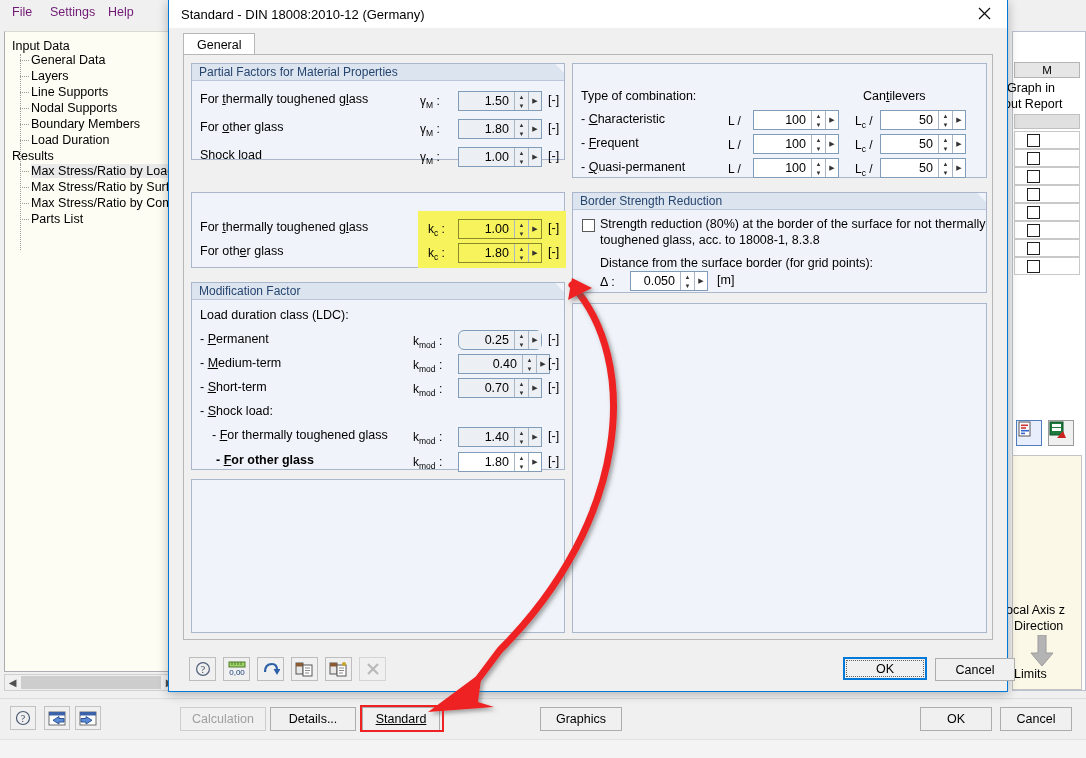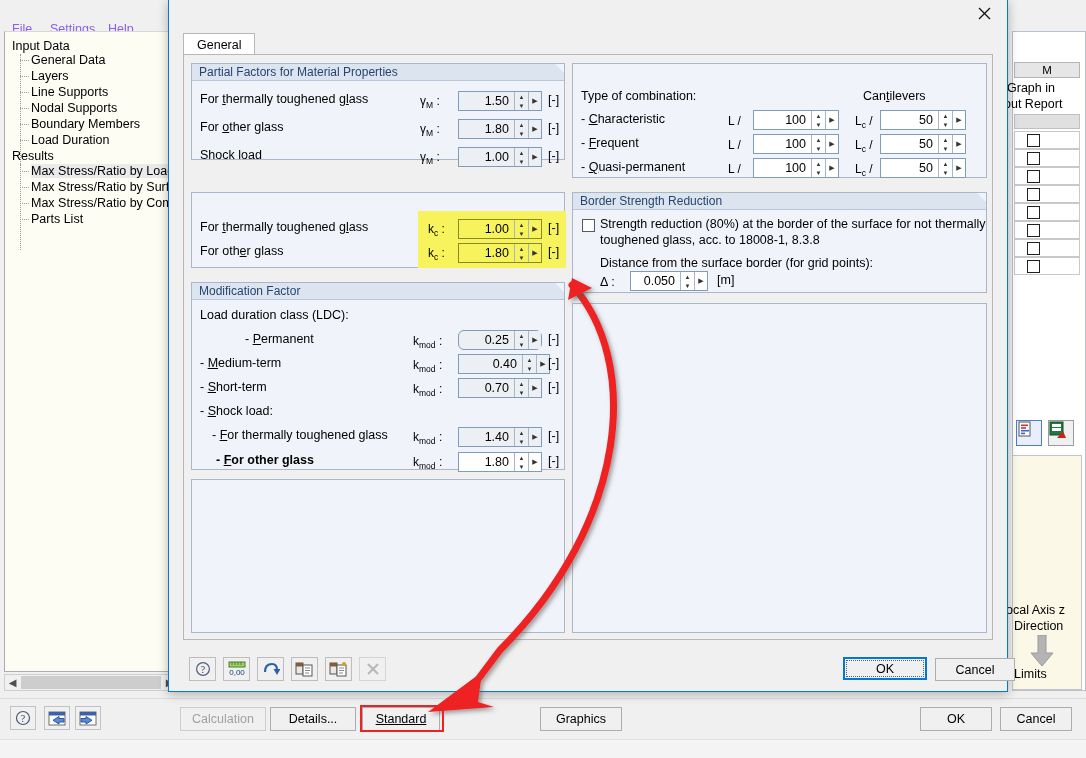--- a/index.html
+++ b/index.html
@@ -11,21 +11,21 @@
     font-size: 12.5px;
     color: #000;
     background: #fff;
   }
   #root { position: relative; width: 1086px; height: 758px; background: #f4f4f4; }
 
   
   .mainwin { position: absolute; inset: 0; background: #f0f0f0; }
 
   .menubar { position: absolute; left:0; top:0; width: 1086px; height: 24px; background:#f0f0f0; }
-  .menuitem { position:absolute; top:21px; font-size:12.5px; color:#8b5cf6; padding:1px 6px; }
+  .menuitem { position:absolute; top:4px; font-size:12.5px; color:#701a75; padding:1px 6px; }
 
   .treepanel {
     position: absolute; left: 4px; top: 31px; width: 174px; height: 641px;
     background: #fdfdf4; border: 1px solid #8severity;
     border: 1px solid #abadb3; border-top-color:#d9d9d4;
     overflow: hidden;
   }
   .tree-root { position:absolute; left:7px; font-size:12.5px; white-space:nowrap; color:#000; }
   .tree-child { position:absolute; left:26px; font-size:12.5px; white-space:nowrap; color:#000; }
   .tree-child.sel { background:#eaeaea; }
@@ -305,20 +305,23 @@
       </div>
       <div class="wbtn" style="left:1000px; top:8px; width:72px;">
         <span>Cancel</span>
       </div>
     </div>
     <div class="statusbar"></div>
   </div>
 
   <div class="dialog">
 
+    <div class="dlg-title">
+      <div class="dlg-title-text">Standard - DIN 18008:2010-12 (Germany)</div>
+    </div>
     <div class="dlg-close">
       <svg width="13" height="13" viewBox="0 0 13 13">
         <line x1="1" y1="1" x2="12" y2="12" stroke="#111" stroke-width="1.3"></line>
         <line x1="12" y1="1" x2="1" y2="12" stroke="#111" stroke-width="1.3"></line>
       </svg>
     </div>
 
     <div class="tabstrip">
       <div class="tab">
         <span>General</span>
@@ -393,21 +396,21 @@
             </div>
           <div class="spin-right">▶</div>
         </div>
         <div class="unit" style="left:356px; top:52px;">[-]</div>
       </div>
 
       <div class="grp" style="left:7px; top:227px; width:374px; height:188px;">
         <div class="grp-hdr">Modification Factor</div>
         <div class="lbl" style="left:8px; top:25px;">Load duration class (LDC):</div>
 
-        <div class="lbl" style="left:8px; top:49px;margin-left:45px;">- <u>P</u>ermanent</div>
+        <div class="lbl" style="left:8px; top:49px;">- <u>P</u>ermanent</div>
         <div class="sym" style="left:221px; top:51px;">k<sub>mod</sub> :</div>
         <div class="spin" style="left:266px; top:47px; width:84px;border-radius:6px;">
           <div class="spin-val">0.25</div>
           <div class="spin-ud">
               <div>▲</div>
               <div>▼</div>
             </div>
           <div class="spin-right">▶</div>
         </div>
         <div class="unit" style="left:356px; top:49px;">[-]</div>

